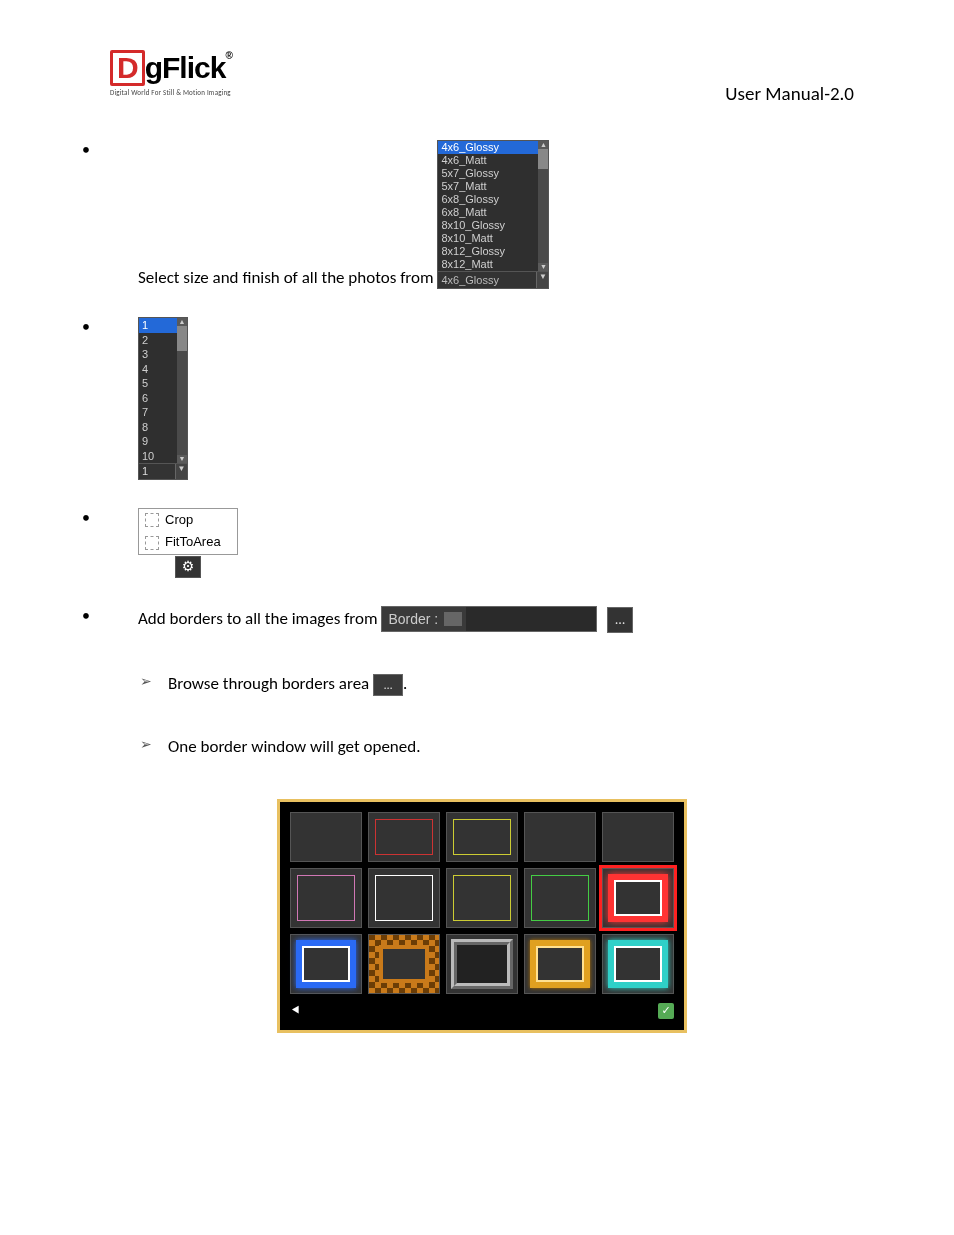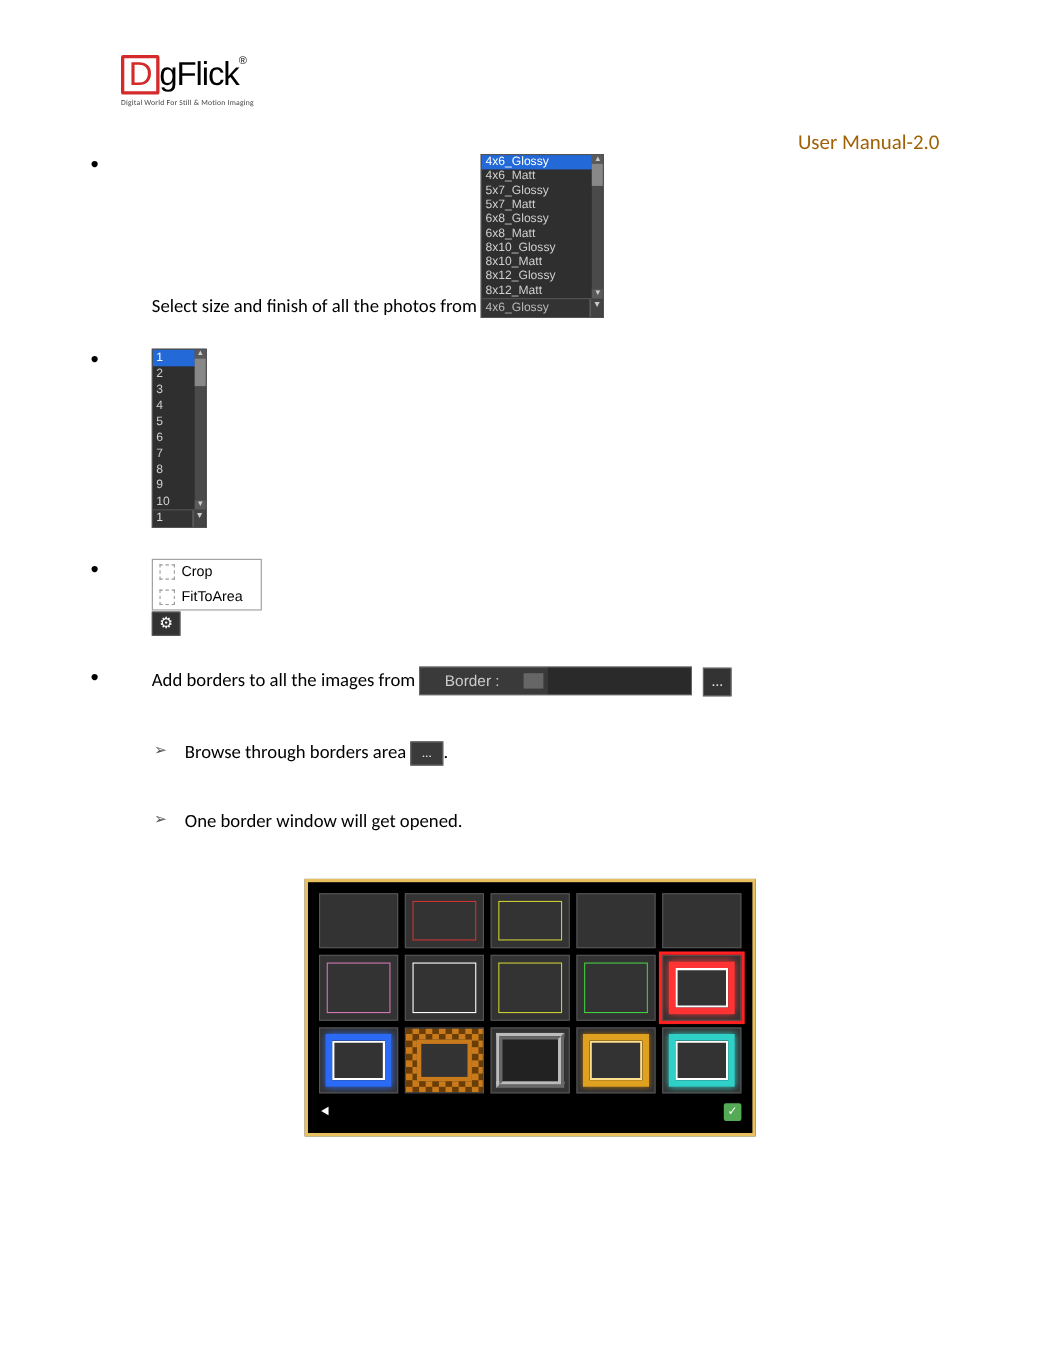--- a/index.html
+++ b/index.html
@@ -8,26 +8,26 @@
     background: #fff;
     width: 954px;
     height: 1235px;
     position: relative;
     padding: 50px 100px 50px 110px;
     color: #000;
     font-size: 17px;
   }
   .header { position: relative; height: 80px; margin-bottom: 10px; }
   .logo-block { display: inline-block; }
-  .logo-text { font-family: Arial, sans-serif; font-weight: 400; font-size: 30px; letter-spacing: -1px; }
+  .logo-text { font-family: Arial, sans-serif; font-weight: 700; font-size: 30px; letter-spacing: -1px; }
   .logo-d { color: #d42a2a; border: 3px solid #d42a2a; display: inline-block; padding: 0 4px; line-height: 1; border-radius: 2px; }
   .logo-rest { color: #000; }
   .logo-r { font-size: 10px; vertical-align: top; color:#000; }
   .logo-tag { font-size: 7px; color: #444; letter-spacing: 0.2px; margin-top: 2px; }
-  .manual-version { position: absolute; right: 0; top: 32px; color: #a16207; font-size: 19px; margin-top: 36px; }
+  .manual-version { position: absolute; right: 0; top: 32px; color: #000000; font-size: 19px; }
   ul.main { list-style: none; margin-left: 0; }
   ul.main > li { margin-bottom: 28px; }
   ul.main > li::before { content: "•"; font-size: 16px; position: absolute; margin-left: -28px; }
   ul.main > li > .row { padding-left: 0; line-height: 1.3; }
   ul.sub { list-style: none; margin-left: 30px; margin-top: 40px; }
   ul.sub > li { margin-bottom: 40px; }
   ul.sub > li::before { content: "➢"; color: #555; position: absolute; margin-left: -28px; font-size: 14px; }
   .inline-img { display: inline-block; vertical-align: bottom; }
   .inline-img-mid { display: inline-block; vertical-align: middle; }
   
@@ -50,21 +50,21 @@
   .qty-sel-row { display: flex; background: #333; border-top: 1px solid #555; }
   .qty-sel-val { flex: 1; padding: 0 3px; color: #ddd; font-size: 11px; }
   .qty-sel-btn { width: 12px; background: #444; border-left: 1px solid #666; color: #ccc; font-size: 8px; text-align: center; }
   
   .area-menu { width: 100px; background: #fff; border: 1px solid #999; font-family: Arial, sans-serif; font-size: 13px; }
   .area-row { display: flex; align-items: center; padding: 3px 6px; gap: 6px; }
   .area-ico { width: 14px; height: 14px; border: 1px dashed #999; }
   .area-gear { width: 26px; height: 22px; background: #333; display: inline-flex; align-items: center; justify-content: center; color: #fff; font-size: 14px; border: 1px solid #555; }
   
   .border-bar { display: inline-flex; align-items: center; background: #3a3a3a; border: 1px solid #666; height: 26px; font-family: Arial, sans-serif; }
-  .border-lbl { color: #ccc; padding: 0 22px; font-size: 14px; }
+  .border-lbl { color: #ccc; padding: 0 6px; font-size: 14px; }
   .border-thumb { width: 18px; height: 14px; background: #666; margin-right: 4px; }
   .border-bar-spacer { background: #2a2a2a; width: 130px; height: 100%; }
   .border-more { width: 26px; height: 26px; background: #333; border: 1px solid #666; display: inline-flex; align-items: center; justify-content: center; color: #ddd; margin-left: 6px; font-size: 14px; }
   
   .browse-btn { width: 30px; height: 22px; background: #3a3a3a; border: 1px solid #666; display: inline-flex; align-items: center; justify-content: center; color: #ddd; vertical-align: middle; font-size: 12px; }
   
   .border-window-wrap { text-align: center; margin-top: 10px; }
   .border-window { display: inline-block; width: 410px; background: #000; border: 3px solid #e8c060; padding: 10px; }
   .bw-grid { display: grid; grid-template-columns: repeat(5, 1fr); gap: 6px; }
   .bw-cell { background: #333; height: 50px; border: 1px solid #555; position: relative; }
@@ -162,21 +162,21 @@
             <div class="qty-sel-btn">▼</div>
           </div>
         </div>
       </span>
     </div>
   </li>
 
   <li>
     <div class="bullet-body row">
       <span class="inline-img">
-        <div style="display:inline-block; vertical-align:bottom;">
+        <div style="display:inline-block; vertical-align:bottom;text-align:center;">
           <div class="area-menu">
             <div class="area-row">
               <span class="area-ico"></span>
               <span>Crop</span>
             </div>
             <div class="area-row">
               <span class="area-ico"></span>
               <span>FitToArea</span>
             </div>
           </div>

